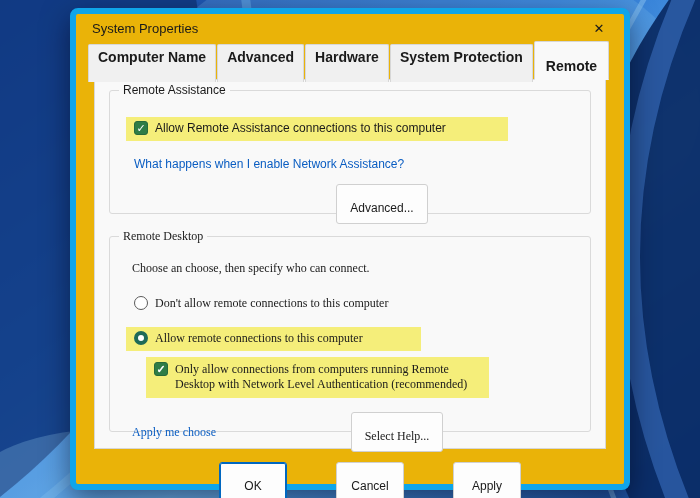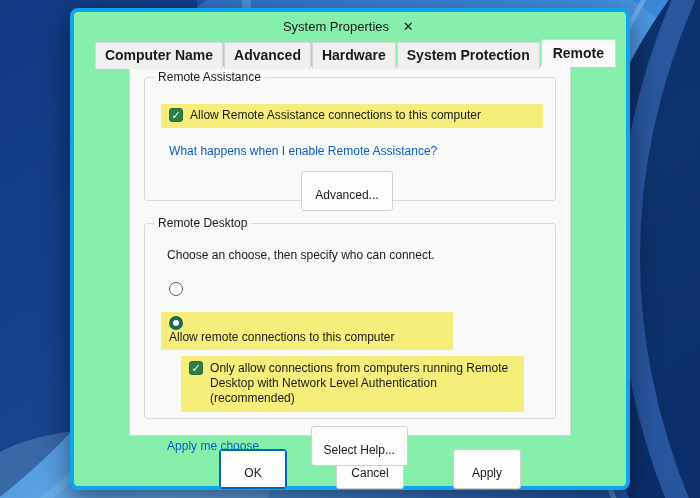--- a/index.html
+++ b/index.html
@@ -9,64 +9,64 @@
     font-size: 12px; color:#1a1a1a;
     position: relative;
     background:#1d54b8;
   }
   .wallpaper { position:absolute; inset:0; z-index:0; }
   .wallpaper svg { display:block; }
 
   
   .dialog {
     position:absolute; left:70px; top:8px; width:560px; height:482px;
-    background:#86efac; border:4px solid #0ea5e9; border-radius:8px;
+    background:#eab308; border:6px solid #0ea5e9; border-radius:8px;
     box-shadow:0 10px 28px rgba(0,0,20,.5);
-    z-index:2; display:flex; flex-direction:column;align-items:center;
+    z-index:2; display:flex; flex-direction:column;
   }
   .titlebar {
     height:36px; display:flex; align-items:center; justify-content:space-between;
     padding:0 6px 0 16px; border-radius:8px 8px 0 0;
   }
   .title { font-size:13px; }
   .close-btn {
     width:38px; height:28px; display:flex; align-items:center; justify-content:center;
     background:transparent; border:none; font-size:13px; color:#1a1a1a; cursor:pointer;
     border-radius:4px;
   }
 
   
   .tabstrip { display:flex; padding:0 0 0 12px; position:relative; z-index:3; }
   .tab {
     background:#f0f0f0; border:1px solid #d7d7d7; border-bottom:none;
     padding:4px 9px 3px; margin-right:1px; font-size:14px; color:#1a1a1a;
     border-radius:2px 2px 0 0; position:relative; top:2px; cursor:pointer;font-weight:bold;
   }
   .tab.active {
-    background:#f9f9f9; top:0; padding:5px 11px 5px;
+    background:#f9f9f9; top:0; padding:16px 11px 5px;
     border:1px solid #d7d7d7; border-bottom:1px solid #f9f9f9;
     margin-top:-1px; z-index:4;
   }
 
   
   .page {
-    margin:0 12px; margin-top:-1px; background:#f9f9f9;
+    margin:0 18px; margin-top:-1px; background:#f9f9f9;
     border:1px solid #d7d7d7; flex:0 0 auto; height:370px;
     padding:10px 14px 8px; position:relative; z-index:2;
   }
   .group {
     border:1px solid #dadada; border-radius:3px; position:relative;
     padding:10px 12px 12px;
   }
   .group-title {
     position:absolute; top:-8px; left:9px; background:#f9f9f9;
     padding:0 4px; font-size:12px;
   }
   .group-ra { height:124px; margin-bottom:22px; }
-  .group-rd { height:196px; }
+  .group-rd { height:196px;font-family:Liberation Serif, serif; }
 
   .row { display:flex; align-items:flex-start; }
   .hl { background:#f5ee7a; display:inline-flex; align-items:flex-start; }
 
   
   .checkbox {
     width:14px; height:14px; border-radius:3px; flex:0 0 auto;
     display:inline-flex; align-items:center; justify-content:center; cursor:pointer;
     margin-right:7px; margin-top:0;
   }
@@ -91,21 +91,21 @@
 
   
   .ra-check-row { margin:16px 0 0 4px; }
   .ra-check-row .hl { padding:4px 62px 5px 8px; }
   .ra-link-row { margin:16px 0 0 12px; }
   .ra-btn-row { margin-top:13px; display:flex; justify-content:flex-end; padding-right:150px; }
 
   .rd-instruction { margin:14px 0 0 10px; }
   .rd-radio1 { margin:20px 0 0 12px; }
   .rd-radio2 { margin:16px 0 0 4px; }
-  .rd-radio2 .hl { padding:4px 58px 5px 8px;flex-direction:column; }
+  .rd-radio2 .hl { padding:4px 58px 5px 8px; }
   .rd-nla { margin:6px 0 0 24px; }
   .rd-nla .hl { padding:5px 14px 6px 8px; }
   .rd-nla .ctl-label { max-width:300px; }
   .rd-bottom { margin-top:14px; display:flex; align-items:center; justify-content:space-between; padding:0 135px 0 10px; }
 
   .footer { display:flex; justify-content:center; gap:9px; margin-top:13px; }
   .footer .btn { min-width:68px;margin-left:40px; }
 </style>
 </head>
 <body>
@@ -156,35 +156,36 @@
       <div class="row ra-check-row">
         <span class="hl">
           <span class="checkbox checked">
             <span class="check-glyph">✓</span>
           </span>
           <span class="ctl-label">Allow Remote Assistance connections to this computer</span>
         </span>
       </div>
 
       <div class="row ra-link-row">
-        <a class="link">What happens when I enable Remote Assistance?</a>
+        <a class="link">What happens when I enable Network Assistance?</a>
       </div>
 
       <div class="ra-btn-row">
         <button class="btn">Advanced...</button>
       </div>
     </div>
 
     <div class="group group-rd">
       <span class="group-title">Remote Desktop</span>
 
       <div class="rd-instruction">Choose an choose, then specify who can connect.</div>
 
       <div class="row rd-radio1">
         <span class="radio"></span>
+        <span class="ctl-label">Don't allow remote connections to this computer</span>
       </div>
 
       <div class="row rd-radio2">
         <span class="hl">
           <span class="radio selected"></span>
           <span class="ctl-label">Allow remote connections to this computer</span>
         </span>
       </div>
 
       <div class="row rd-nla">

